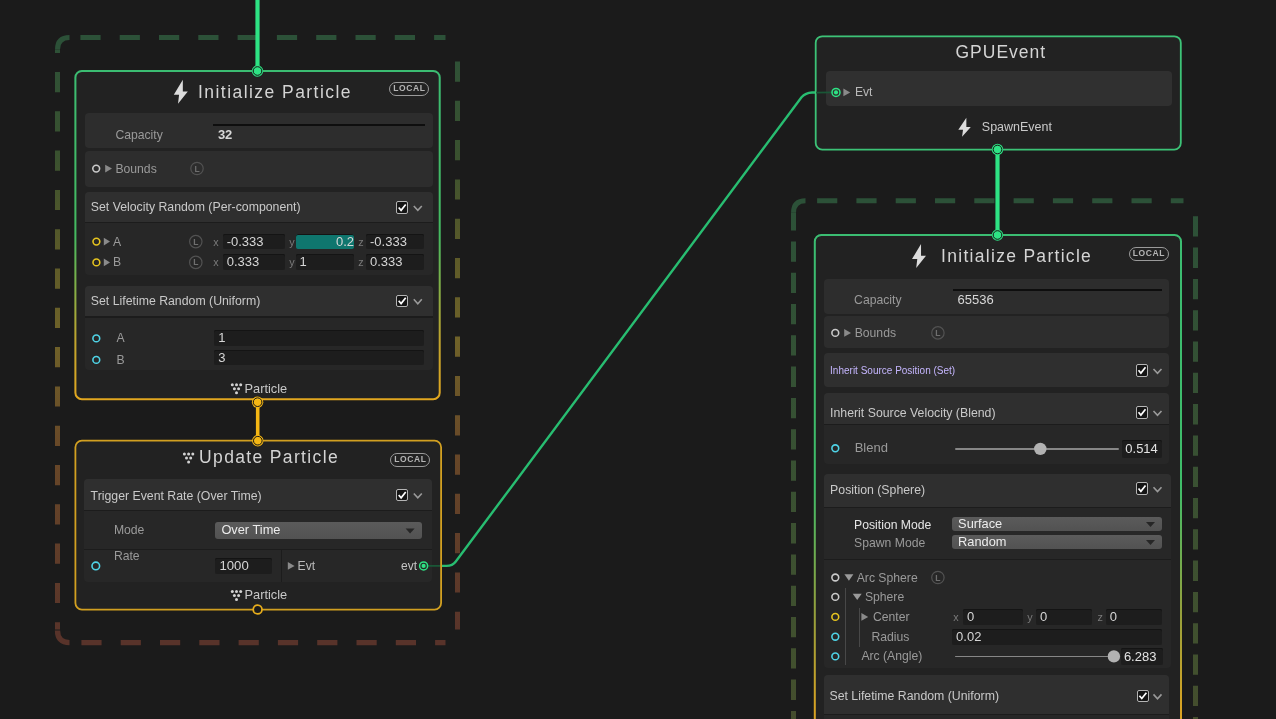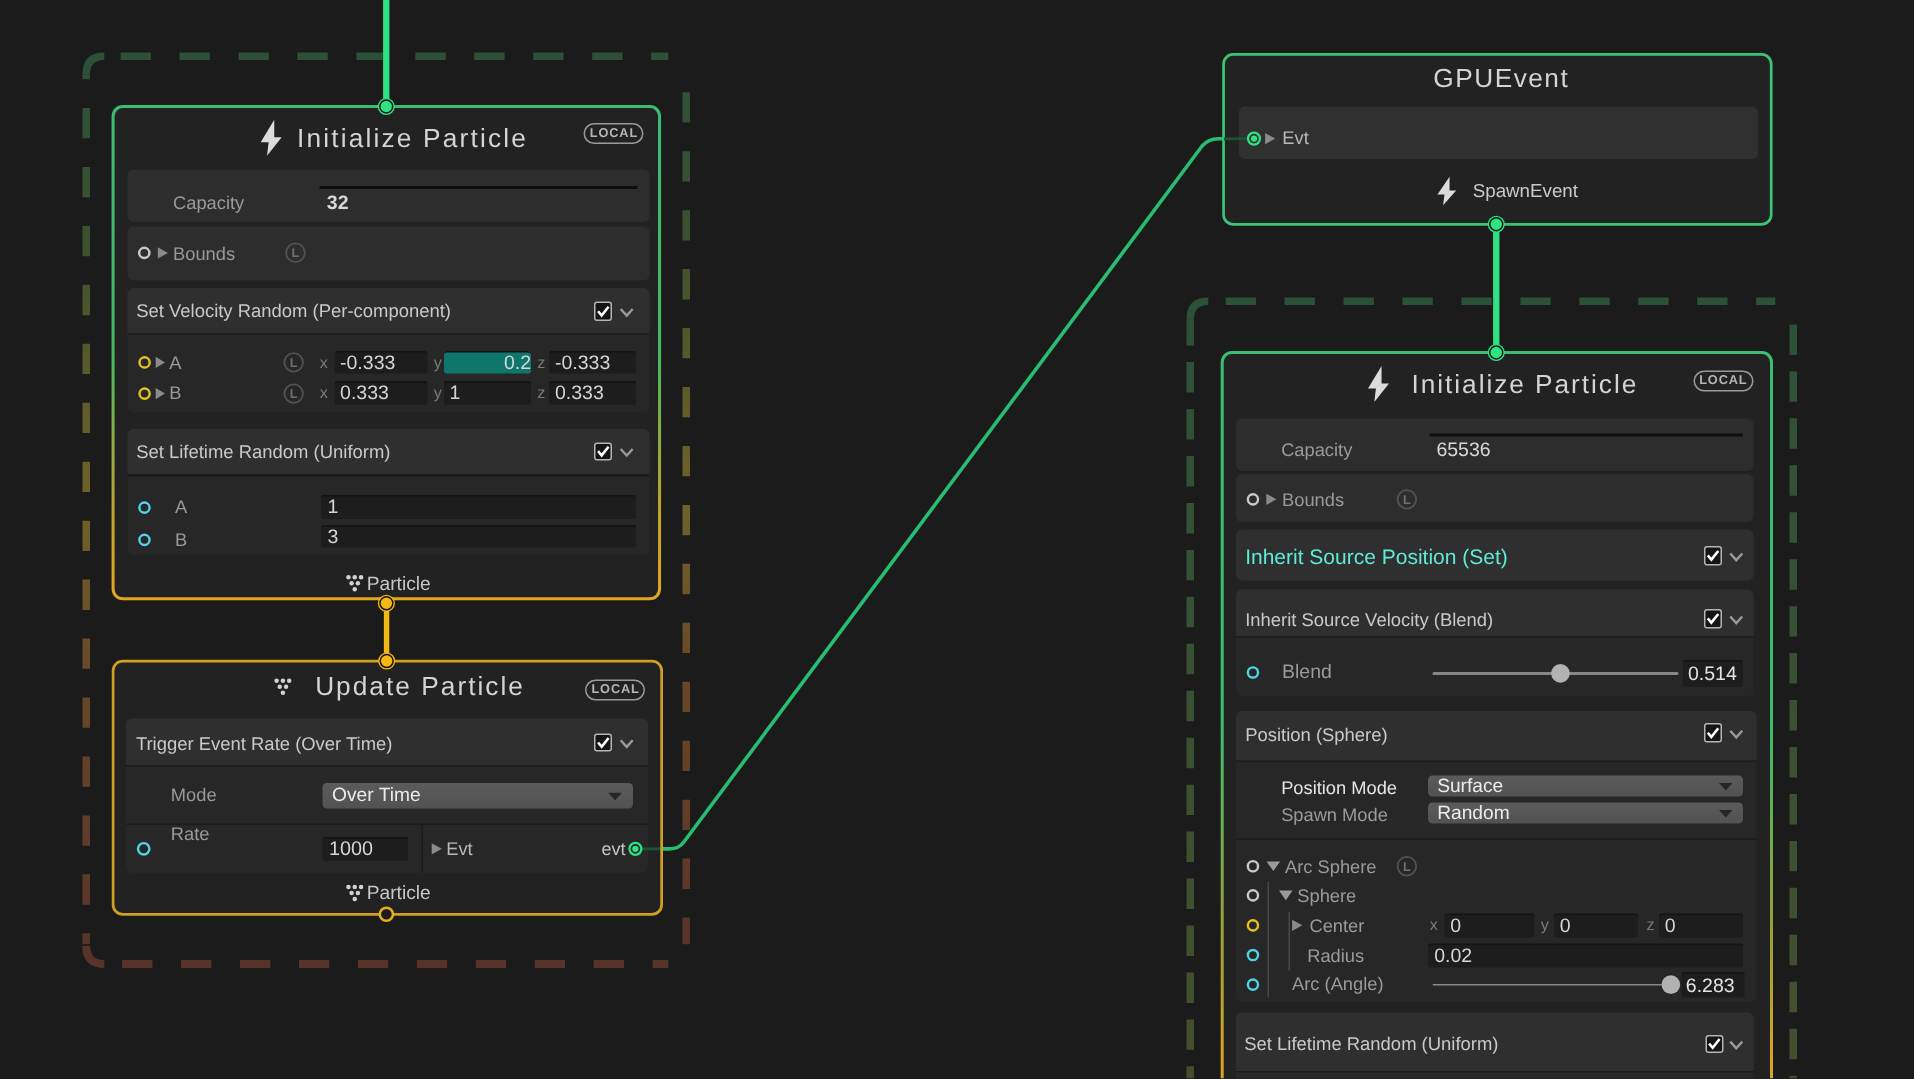--- a/index.html
+++ b/index.html
@@ -71,21 +71,21 @@
 <div style="position:absolute;left:84.5px;top:285.8px;width:348.2px;height:30.6px;background:#2f2f2f;border-radius:4px 4px 0 0;"></div>
 <div style="position:absolute;left:90.8px;top:292px;height:18px;line-height:18px;font-size:12.3px;color:#c9c9c9;font-weight:400;letter-spacing:0px;white-space:nowrap;">Set Lifetime Random (Uniform)</div>
 <div style="position:absolute;left:395.8px;top:294.7px;width:12.6px;height:12.6px;background:#151515;border:1px solid #b5b5b5;border-radius:2px;box-sizing:border-box;"></div>
 <div style="position:absolute;left:84.5px;top:316.4px;width:348.2px;height:1.2px;background:#1c1c1c;"></div>
 <div style="position:absolute;left:116.6px;top:329.4px;height:18px;line-height:18px;font-size:12.2px;color:#9a9a9a;font-weight:400;letter-spacing:0px;white-space:nowrap;">A</div>
 <div style="position:absolute;left:214.3px;top:330.3px;width:209.5px;height:15.6px;background:#1d1d1d;border-radius:2px;box-shadow:inset 0 1px 0 #141414;font-size:13px;color:#d6d6d6;line-height:15.6px;padding-left:4px;box-sizing:border-box;white-space:nowrap;">1</div>
 <div style="position:absolute;left:116.6px;top:350.9px;height:18px;line-height:18px;font-size:12.2px;color:#9a9a9a;font-weight:400;letter-spacing:0px;white-space:nowrap;">B</div>
 <div style="position:absolute;left:214.3px;top:349.5px;width:209.5px;height:15.9px;background:#1d1d1d;border-radius:2px;box-shadow:inset 0 1px 0 #141414;font-size:13px;color:#d6d6d6;line-height:15.9px;padding-left:4px;box-sizing:border-box;white-space:nowrap;">3</div>
 <div style="position:absolute;left:244.5px;top:379.7px;height:18px;line-height:18px;font-size:12.8px;color:#c8c8c8;font-weight:400;letter-spacing:0px;white-space:nowrap;">Particle</div>
 <div style="position:absolute;left:74.5px;top:439.8px;width:367.5px;height:170.7px;background:#222222;border-radius:7px;"></div>
-<div style="position:absolute;left:199.1px;top:448.2px;height:18px;line-height:18px;font-size:17.5px;color:#d4d4d4;font-weight:400;letter-spacing:1.35px;white-space:nowrap;margin-left:11px;">Update Particle</div>
+<div style="position:absolute;left:199.1px;top:448.2px;height:18px;line-height:18px;font-size:17.5px;color:#d4d4d4;font-weight:400;letter-spacing:1.35px;white-space:nowrap;">Update Particle</div>
 <div style="position:absolute;left:390.4px;top:453px;width:40px;height:14px;border:1.2px solid #9a9a9a;border-radius:8px;box-sizing:border-box;font-size:8.5px;font-weight:bold;color:#b5b5b5;text-align:center;line-height:11.5px;letter-spacing:0.6px;">LOCAL</div>
 <div style="position:absolute;left:84.3px;top:479.1px;width:347.8px;height:102.6px;background:#272727;border-radius:4px;"></div>
 <div style="position:absolute;left:84.3px;top:479.1px;width:347.8px;height:31px;background:#2f2f2f;border-radius:4px 4px 0 0;"></div>
 <div style="position:absolute;left:90.6px;top:486.5px;height:18px;line-height:18px;font-size:12.3px;color:#c9c9c9;font-weight:400;letter-spacing:0px;white-space:nowrap;">Trigger Event Rate (Over Time)</div>
 <div style="position:absolute;left:395.8px;top:488.9px;width:12.6px;height:12.6px;background:#151515;border:1px solid #b5b5b5;border-radius:2px;box-sizing:border-box;"></div>
 <div style="position:absolute;left:84.3px;top:510.1px;width:347.8px;height:1.2px;background:#1c1c1c;"></div>
 <div style="position:absolute;left:113.9px;top:521.4px;height:18px;line-height:18px;font-size:12.2px;color:#9a9a9a;font-weight:400;letter-spacing:0px;white-space:nowrap;">Mode</div>
 <div style="position:absolute;left:215.4px;top:522.3px;width:206.2px;height:16.7px;background:linear-gradient(#5b5b5b,#525252);border-radius:3px;font-size:12.8px;color:#ececec;line-height:16.7px;padding-left:6px;box-sizing:border-box;white-space:nowrap;">Over Time</div>
 <div style="position:absolute;left:84.3px;top:548.7px;width:347.8px;height:1.2px;background:#1c1c1c;"></div>
 <div style="position:absolute;left:280.8px;top:548.7px;width:1.2px;height:33px;background:#1c1c1c;"></div>
@@ -102,21 +102,21 @@
 <div style="position:absolute;left:813.8px;top:234px;width:368.2px;height:560px;background:#222222;border-radius:7px;"></div>
 <div style="position:absolute;left:941px;top:247px;height:18px;line-height:18px;font-size:17.5px;color:#d4d4d4;font-weight:400;letter-spacing:1.3px;white-space:nowrap;">Initialize Particle</div>
 <div style="position:absolute;left:1128.9px;top:246.5px;width:40px;height:14px;border:1.2px solid #9a9a9a;border-radius:8px;box-sizing:border-box;font-size:8.5px;font-weight:bold;color:#b5b5b5;text-align:center;line-height:11.5px;letter-spacing:0.6px;">LOCAL</div>
 <div style="position:absolute;left:823.7px;top:279.3px;width:345.6px;height:34.8px;background:#2d2d2d;border-radius:4px;"></div>
 <div style="position:absolute;left:854.1px;top:290.5px;height:18px;line-height:18px;font-size:12.2px;color:#9a9a9a;font-weight:400;letter-spacing:0px;white-space:nowrap;">Capacity</div>
 <div style="position:absolute;left:953.3px;top:289.4px;width:208.7px;height:1.3px;background:#0e0e0e;"></div>
 <div style="position:absolute;left:957.6px;top:291px;height:18px;line-height:18px;font-size:13px;color:#d8d8d8;font-weight:400;letter-spacing:0px;white-space:nowrap;">65536</div>
 <div style="position:absolute;left:823.7px;top:315.8px;width:345.6px;height:31.9px;background:#2d2d2d;border-radius:4px;"></div>
 <div style="position:absolute;left:854.7px;top:323.9px;height:18px;line-height:18px;font-size:12.2px;color:#9a9a9a;font-weight:400;letter-spacing:0px;white-space:nowrap;">Bounds</div>
 <div style="position:absolute;left:823.7px;top:352.6px;width:345.6px;height:34.8px;background:#2f2f2f;border-radius:4px;"></div>
-<div style="position:absolute;left:830.1px;top:361.6px;height:18px;line-height:18px;font-size:14px;color:#5eead4;font-weight:400;letter-spacing:0px;white-space:nowrap;">Inherit Source Position (Set)</div>
+<div style="position:absolute;left:830.1px;top:361.6px;height:18px;line-height:18px;font-size:10px;color:#c4b5fd;font-weight:400;letter-spacing:0px;white-space:nowrap;">Inherit Source Position (Set)</div>
 <div style="position:absolute;left:1135.6px;top:364.2px;width:12.6px;height:12.6px;background:#151515;border:1px solid #b5b5b5;border-radius:2px;box-sizing:border-box;"></div>
 <div style="position:absolute;left:823.7px;top:393.2px;width:345.6px;height:70.6px;background:#272727;border-radius:4px;"></div>
 <div style="position:absolute;left:823.7px;top:393.2px;width:345.6px;height:30.8px;background:#2f2f2f;border-radius:4px 4px 0 0;"></div>
 <div style="position:absolute;left:830.1px;top:403.5px;height:18px;line-height:18px;font-size:12.3px;color:#c9c9c9;font-weight:400;letter-spacing:0px;white-space:nowrap;">Inherit Source Velocity (Blend)</div>
 <div style="position:absolute;left:1135.6px;top:406.2px;width:12.6px;height:12.6px;background:#151515;border:1px solid #b5b5b5;border-radius:2px;box-sizing:border-box;"></div>
 <div style="position:absolute;left:823.7px;top:424px;width:345.6px;height:1.2px;background:#1c1c1c;"></div>
 <div style="position:absolute;left:854.7px;top:439.3px;height:18px;line-height:18px;font-size:13px;color:#9a9a9a;font-weight:400;letter-spacing:0px;white-space:nowrap;">Blend</div>
 <div style="position:absolute;left:955px;top:448.0px;width:163.79999999999995px;height:1.8px;background:#878787;border-radius:1px;"></div>
 <div style="position:absolute;left:1122.3px;top:439.6px;width:40px;height:18.8px;background:#1d1d1d;border-radius:2px;box-shadow:inset 0 1px 0 #141414;font-size:13px;color:#e3e3e3;line-height:18.8px;padding-left:3px;box-sizing:border-box;white-space:nowrap;">0.514</div>
 <div style="position:absolute;left:823.7px;top:473.7px;width:347.3px;height:194.3px;background:#272727;border-radius:4px;"></div>

